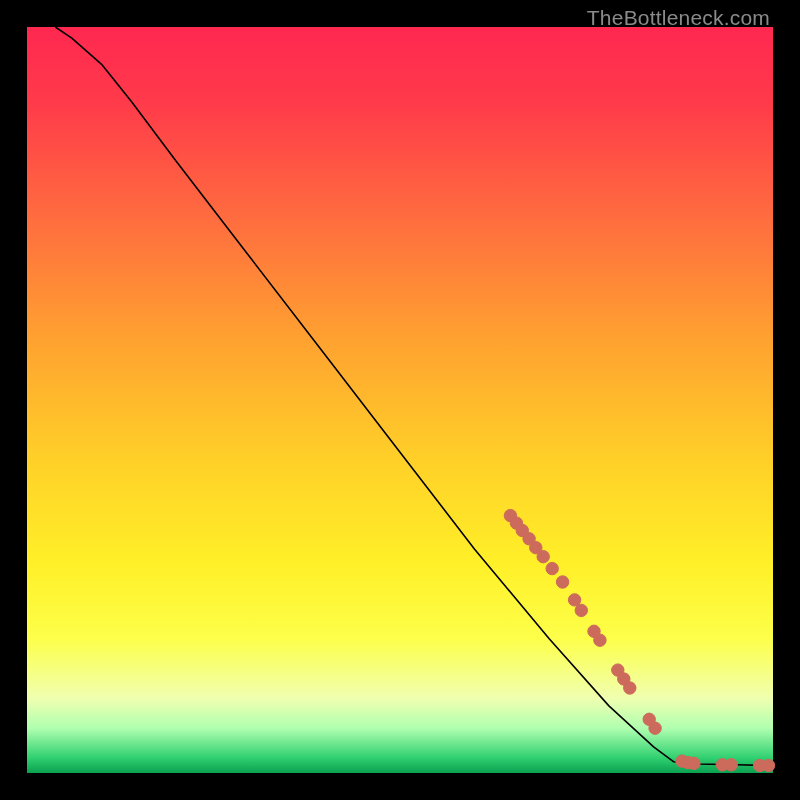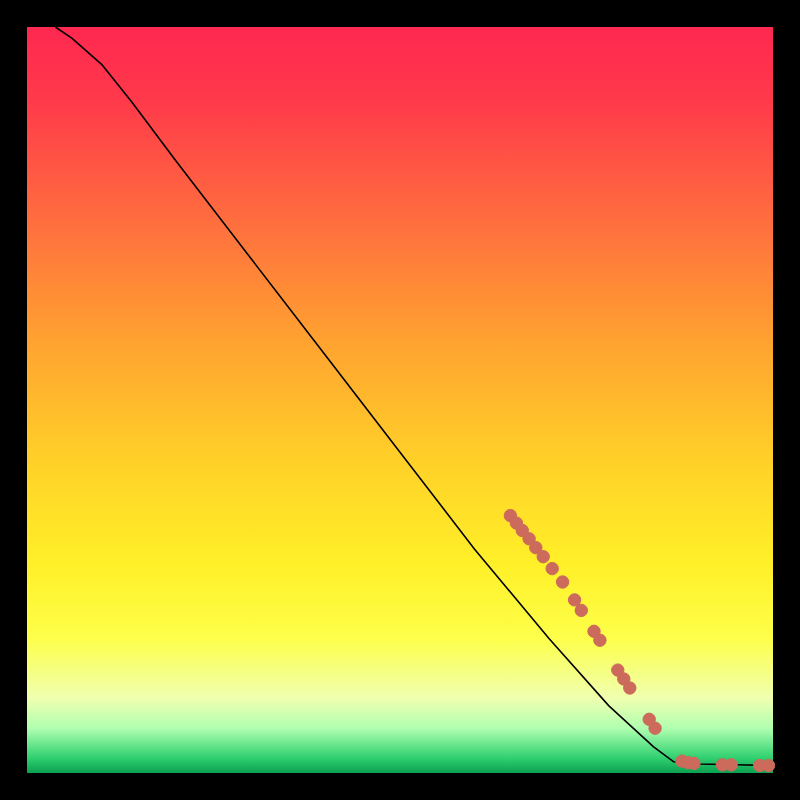--- a/index.html
+++ b/index.html
@@ -96,13 +96,14 @@
           <circle cx="655.0" cy="734.1" r="6.2" class="dot"></circle>
           <circle cx="661.0" cy="735.6" r="6.2" class="dot"></circle>
           <circle cx="666.9" cy="736.3" r="6.2" class="dot"></circle>
           <circle cx="695.3" cy="737.8" r="6.2" class="dot"></circle>
           <circle cx="704.2" cy="737.8" r="6.2" class="dot"></circle>
           <circle cx="732.6" cy="738.5" r="6.2" class="dot"></circle>
           <circle cx="741.5" cy="738.5" r="6.2" class="dot"></circle>
         </g>
     </svg>
   </div>
+  <div class="watermark">TheBottleneck.com</div>
 </div>
 
 </body></html>

